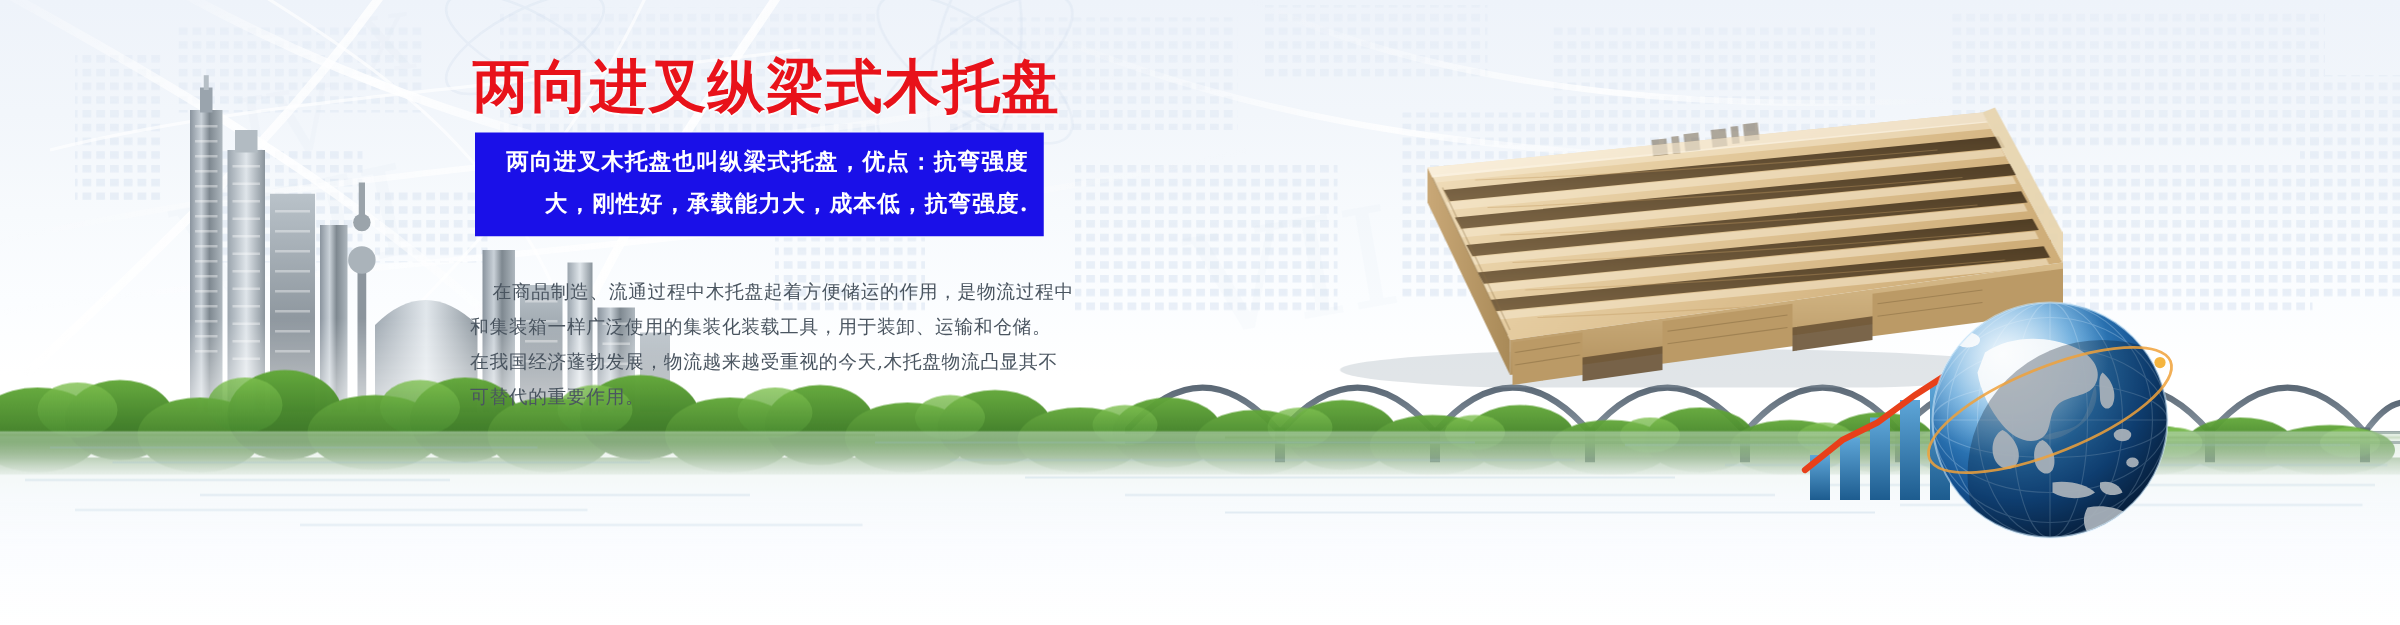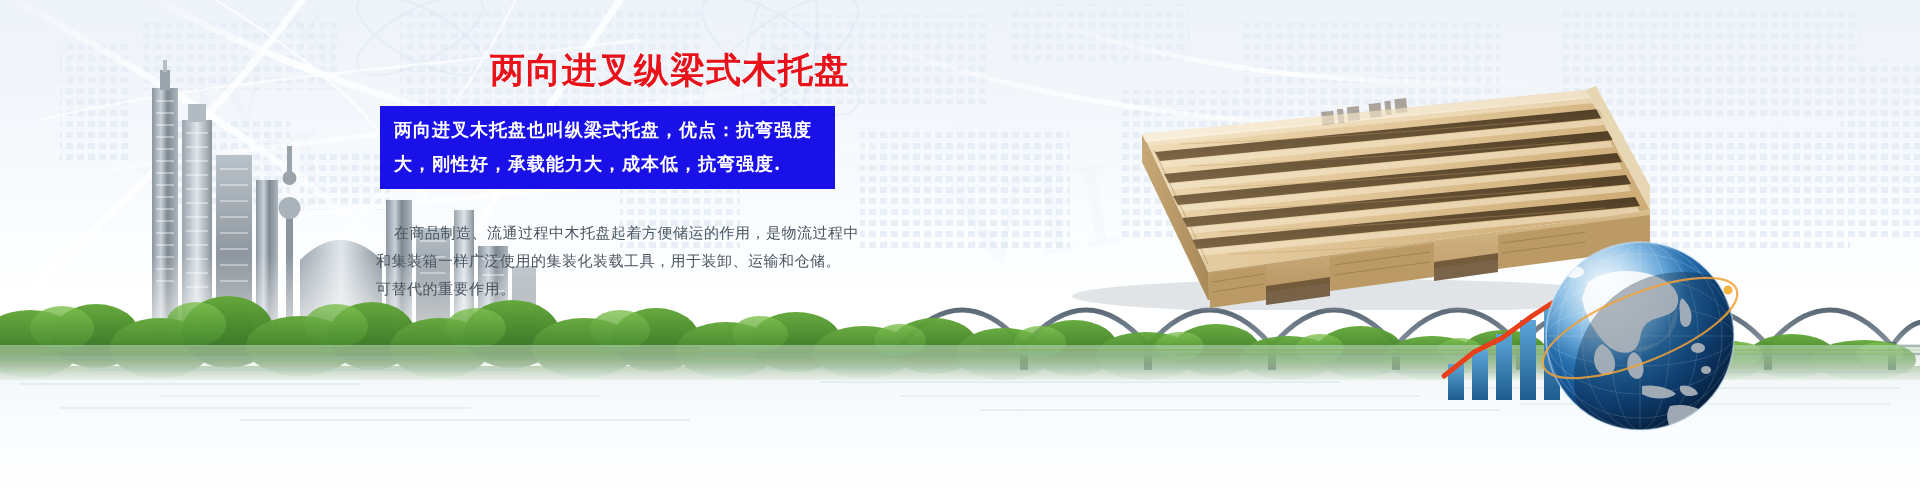--- a/index.html
+++ b/index.html
@@ -71,38 +71,39 @@
 
   
   #textblock {
     position:absolute;
     left:370px; top:50px;
     width:480px;
     z-index:40;
   }
 
   #title {
-    font-family:Liberation Sans, sans-serif;
+    font-family:Liberation Serif, serif;
     font-weight:bold;
-    font-size:35px;
+    font-size:46px;
     line-height:40px;
     letter-spacing:1px;
     color:#e8121a;
-    text-align:right;
+    text-align:left;
     white-space:nowrap;
     padding-left:8px;
     text-shadow:0 1px 0 rgba(255,255,255,.85);
   }
 
   #bluebox {
     margin-top:16px;
     margin-left:10px;
     width:455px;
     background:#1a10e8;
     padding:7px 12px 8px 14px;
+    text-align:right;
   }
   .blue-line {
     font-family:"DejaVu Serif","Liberation Serif",serif;
     font-weight:bold;
     color:#ffffff;
     font-size:18px;
     line-height:34px;
     letter-spacing:1px;
     white-space:nowrap;
   }
@@ -645,18 +646,19 @@
     <div id="title">两向进叉纵梁式木托盘</div>
 
     <div id="bluebox">
       <div class="blue-line">两向进叉木托盘也叫纵梁式托盘，优点：抗弯强度</div>
       <div class="blue-line">大，刚性好，承载能力大，成本低，抗弯强度.</div>
     </div>
 
     <div id="paragraph">
       <div class="para-line indent">在商品制造、流通过程中木托盘起着方便储运的作用，是物流过程中</div>
       <div class="para-line">和集装箱一样广泛使用的集装化装载工具，用于装卸、运输和仓储。</div>
+      <div class="para-line">在我国经济蓬勃发展，物流越来越受重视的今天,木托盘物流凸显其不</div>
       <div class="para-line">可替代的重要作用。</div>
     </div>
 
   </div>
 
 </div>
 
 </body></html>

